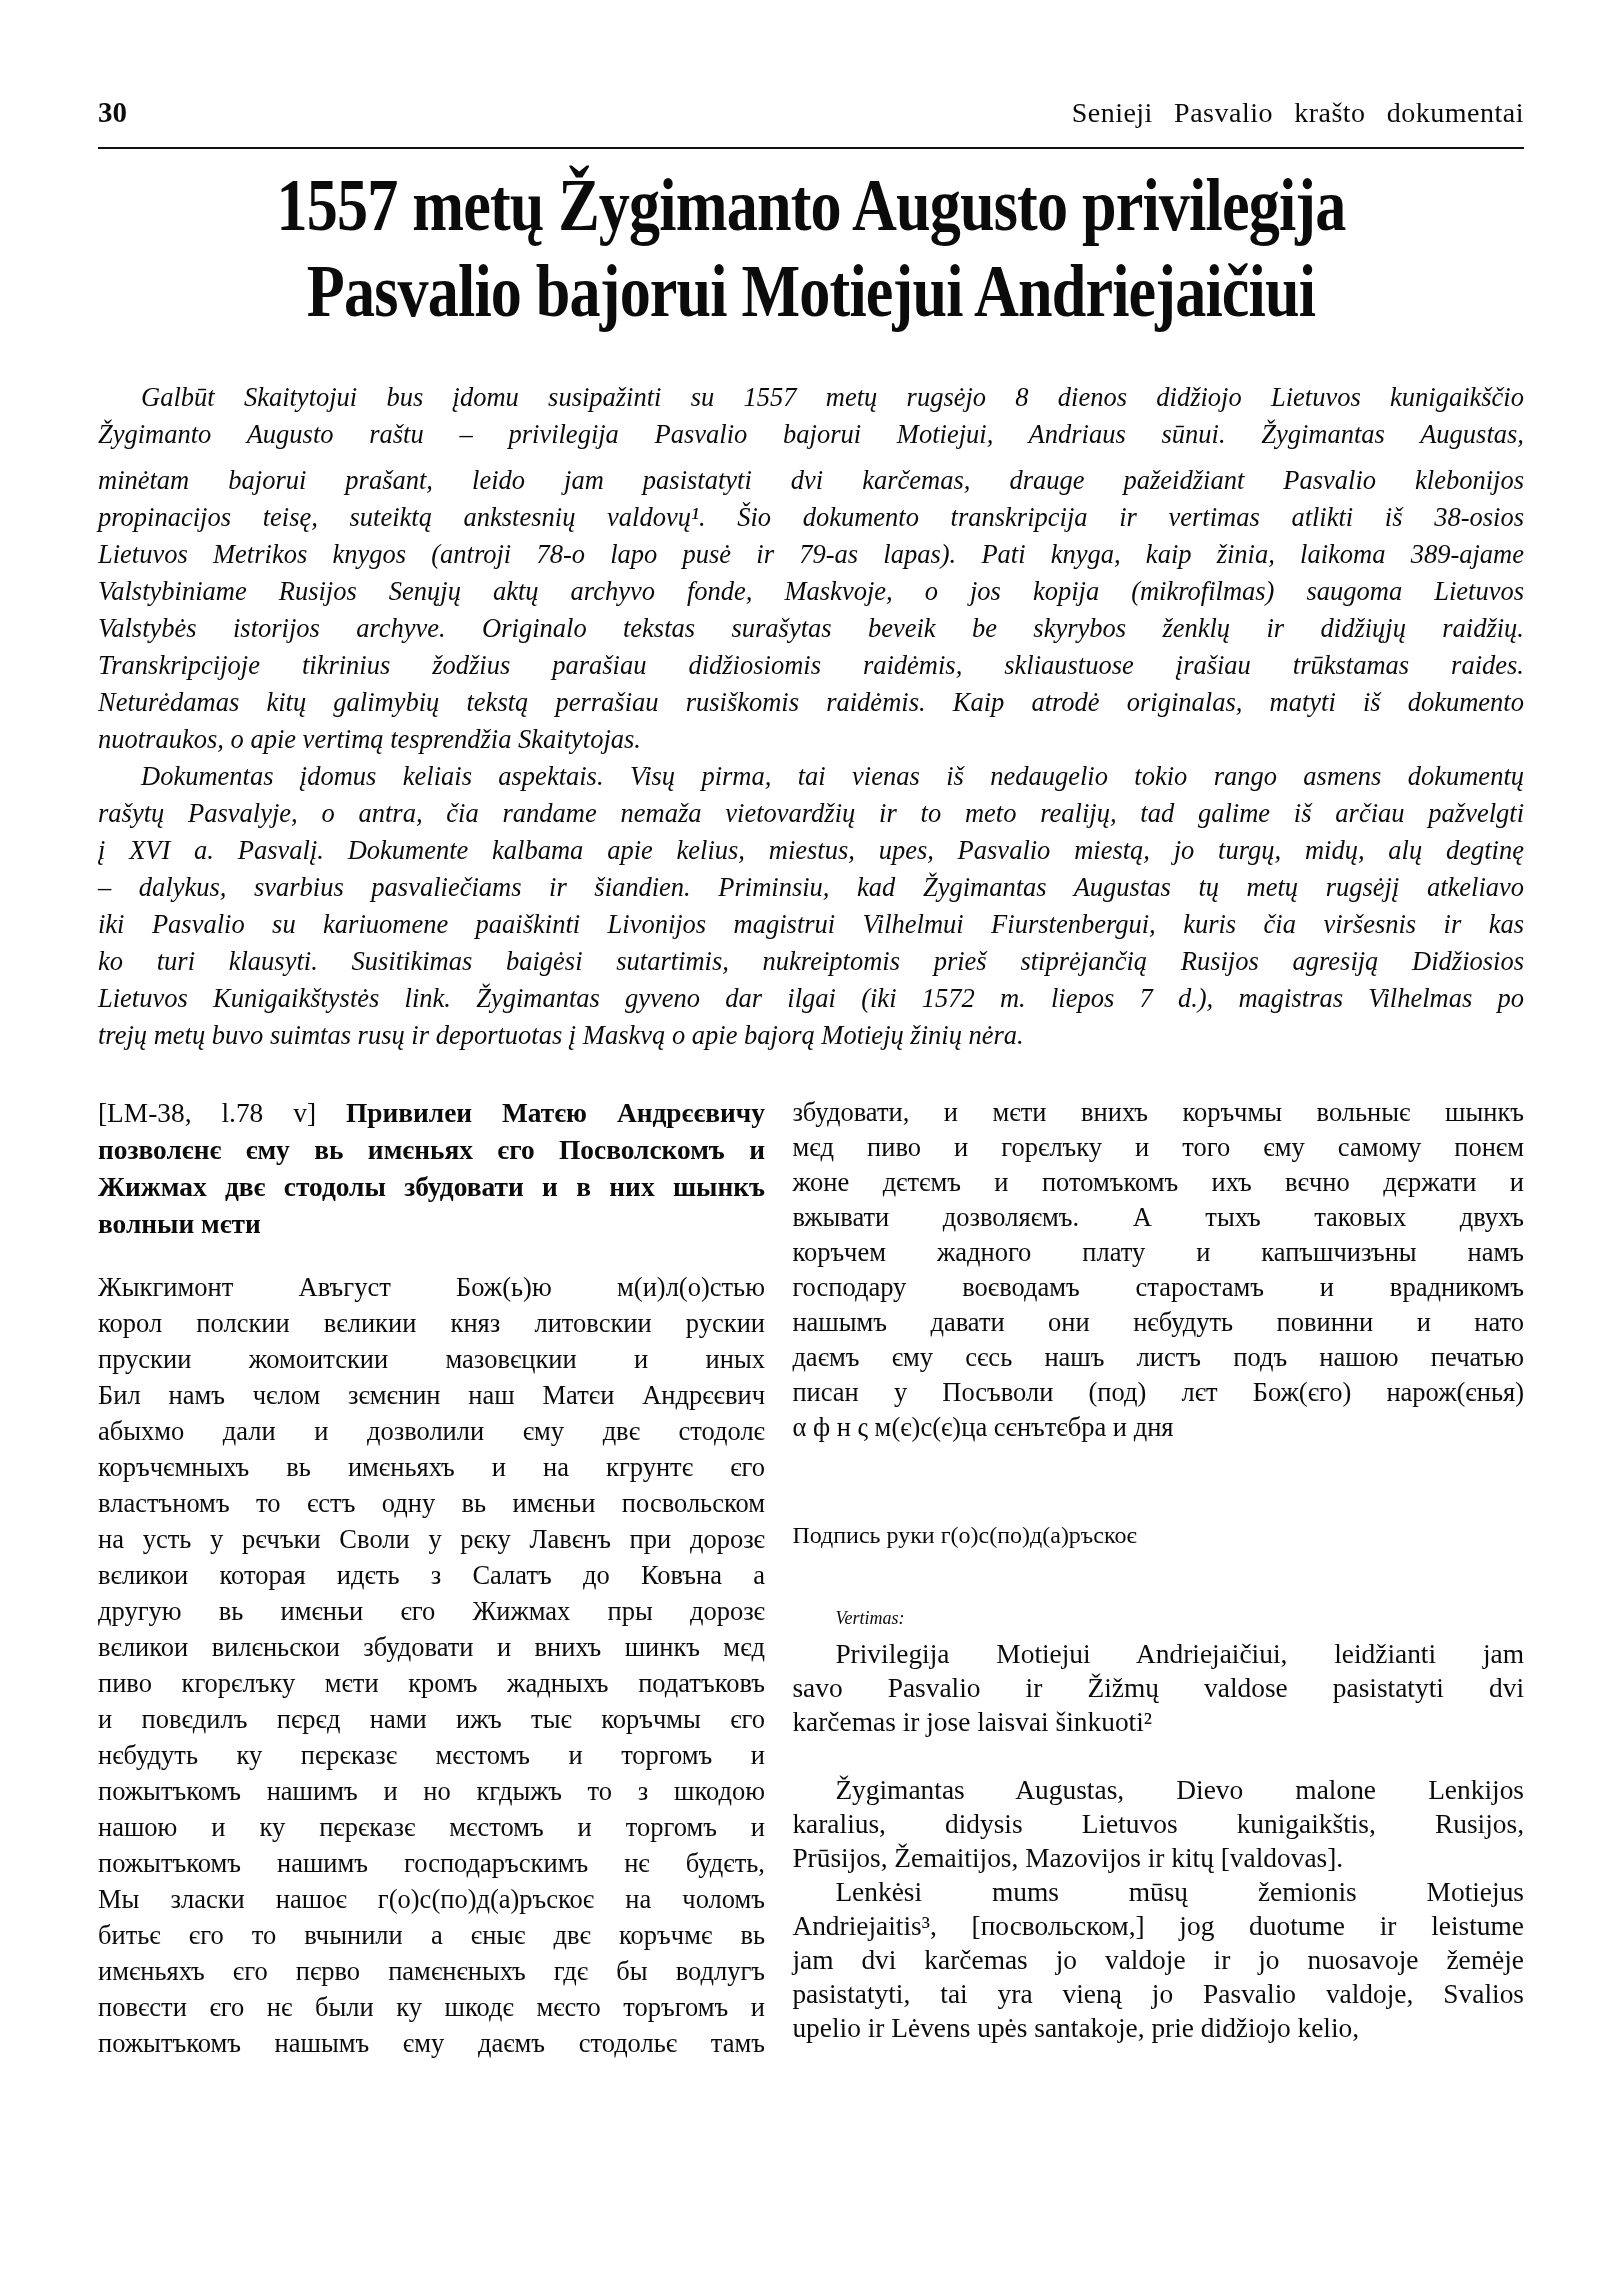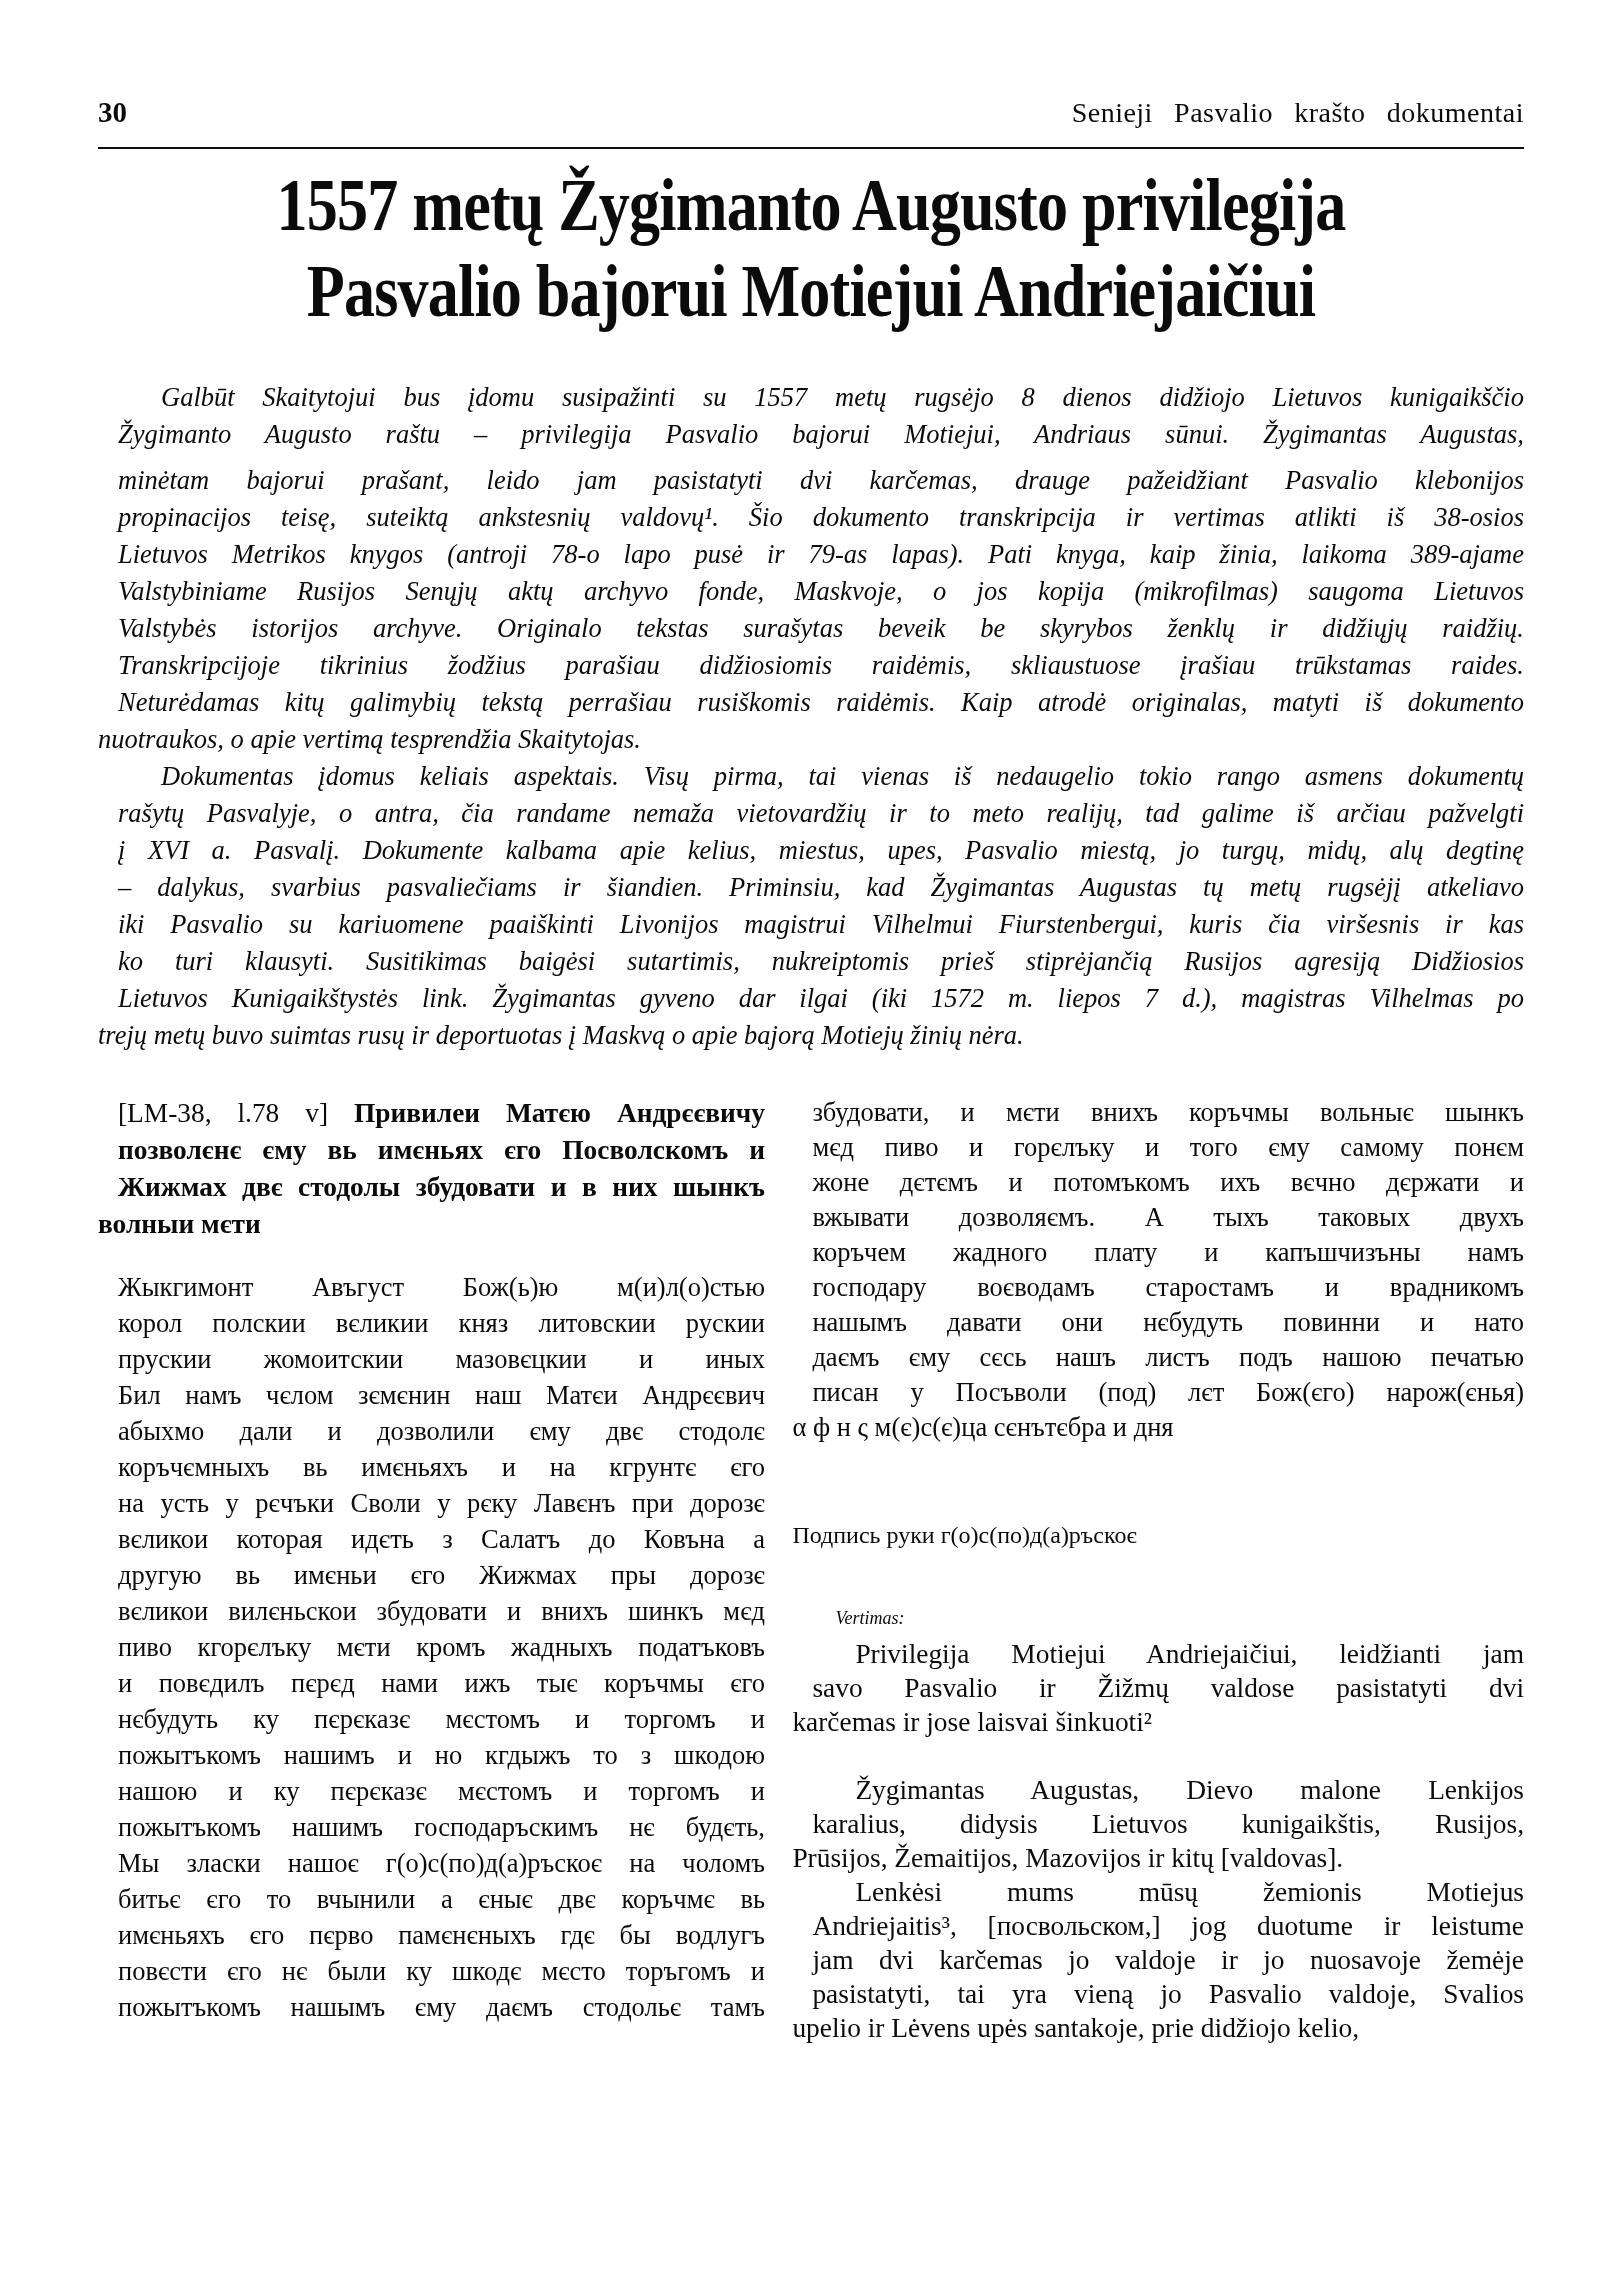--- a/index.html
+++ b/index.html
@@ -20,21 +20,21 @@
   
   .title{
     margin-top:13.7px;text-align:center;font-weight:bold;
     font-size:74px;line-height:86px;letter-spacing:-1px;
     transform:scaleX(.84);transform-origin:50% 0;
     white-space:nowrap;
   }
 
   
   .intro{margin-top:45px;font-style:italic;font-size:26.5px;line-height:37px;}
-  .jl{text-align:justify;text-align-last:justify;margin-left:20px;-moz-text-align-last:justify;}
+  .jl{text-align:justify;text-align-last:justify;-moz-text-align-last:justify;}
   .ll{text-align:justify;text-align-last:left;-moz-text-align-last:left;}
   .indent{text-indent:43px;}
   .gap8{margin-bottom:8.8px;}
 
   
   .cols{display:flex;margin-top:41px;}
   .col-left{width:667px;flex:0 0 667px;}
   .colgap{width:27.4px;flex:0 0 27.4px;}
   .col-right{flex:1 1 auto;min-width:0;}
 
@@ -99,20 +99,21 @@
         <div class="jl">Жижмах двє стодолы збудовати и в них шынкъ</div>
         <div class="ll">волныи мєти</div>
       </div>
       <div class="doc-body">
         <div class="jl">Жыкгимонт Авъгуст Бож(ь)ю м(и)л(о)стью</div>
         <div class="jl">корол полскии вєликии княз литовскии рускии</div>
         <div class="jl">прускии жомоитскии мазовєцкии и иных</div>
         <div class="jl">Бил намъ чєлом зємєнин наш Матєи Андрєєвич</div>
         <div class="jl">абыхмо дали и дозволили єму двє стодолє</div>
         <div class="jl">коръчємныхъ вь имєньяхъ и на кгрунтє єго</div>
+        <div class="jl">властъномъ то єстъ одну вь имєньи посвольском</div>
         <div class="jl">на усть у рєчъки Своли у рєку Лавєнъ при дорозє</div>
         <div class="jl">вєликои которая идєть з Салатъ до Ковъна а</div>
         <div class="jl">другую вь имєньи єго Жижмах пры дорозє</div>
         <div class="jl">вєликои вилєньскои збудовати и внихъ шинкъ мєд</div>
         <div class="jl">пиво кгорєлъку мєти кромъ жадныхъ податъковъ</div>
         <div class="jl">и повєдилъ пєрєд нами ижъ тыє коръчмы єго</div>
         <div class="jl">нєбудуть ку пєрєказє мєстомъ и торгомъ и</div>
         <div class="jl">пожытъкомъ нашимъ и но кгдыжъ то з шкодою</div>
         <div class="jl">нашою и ку пєрєказє мєстомъ и торгомъ и</div>
         <div class="jl">пожытъкомъ нашимъ господаръскимъ нє будєть,</div>

